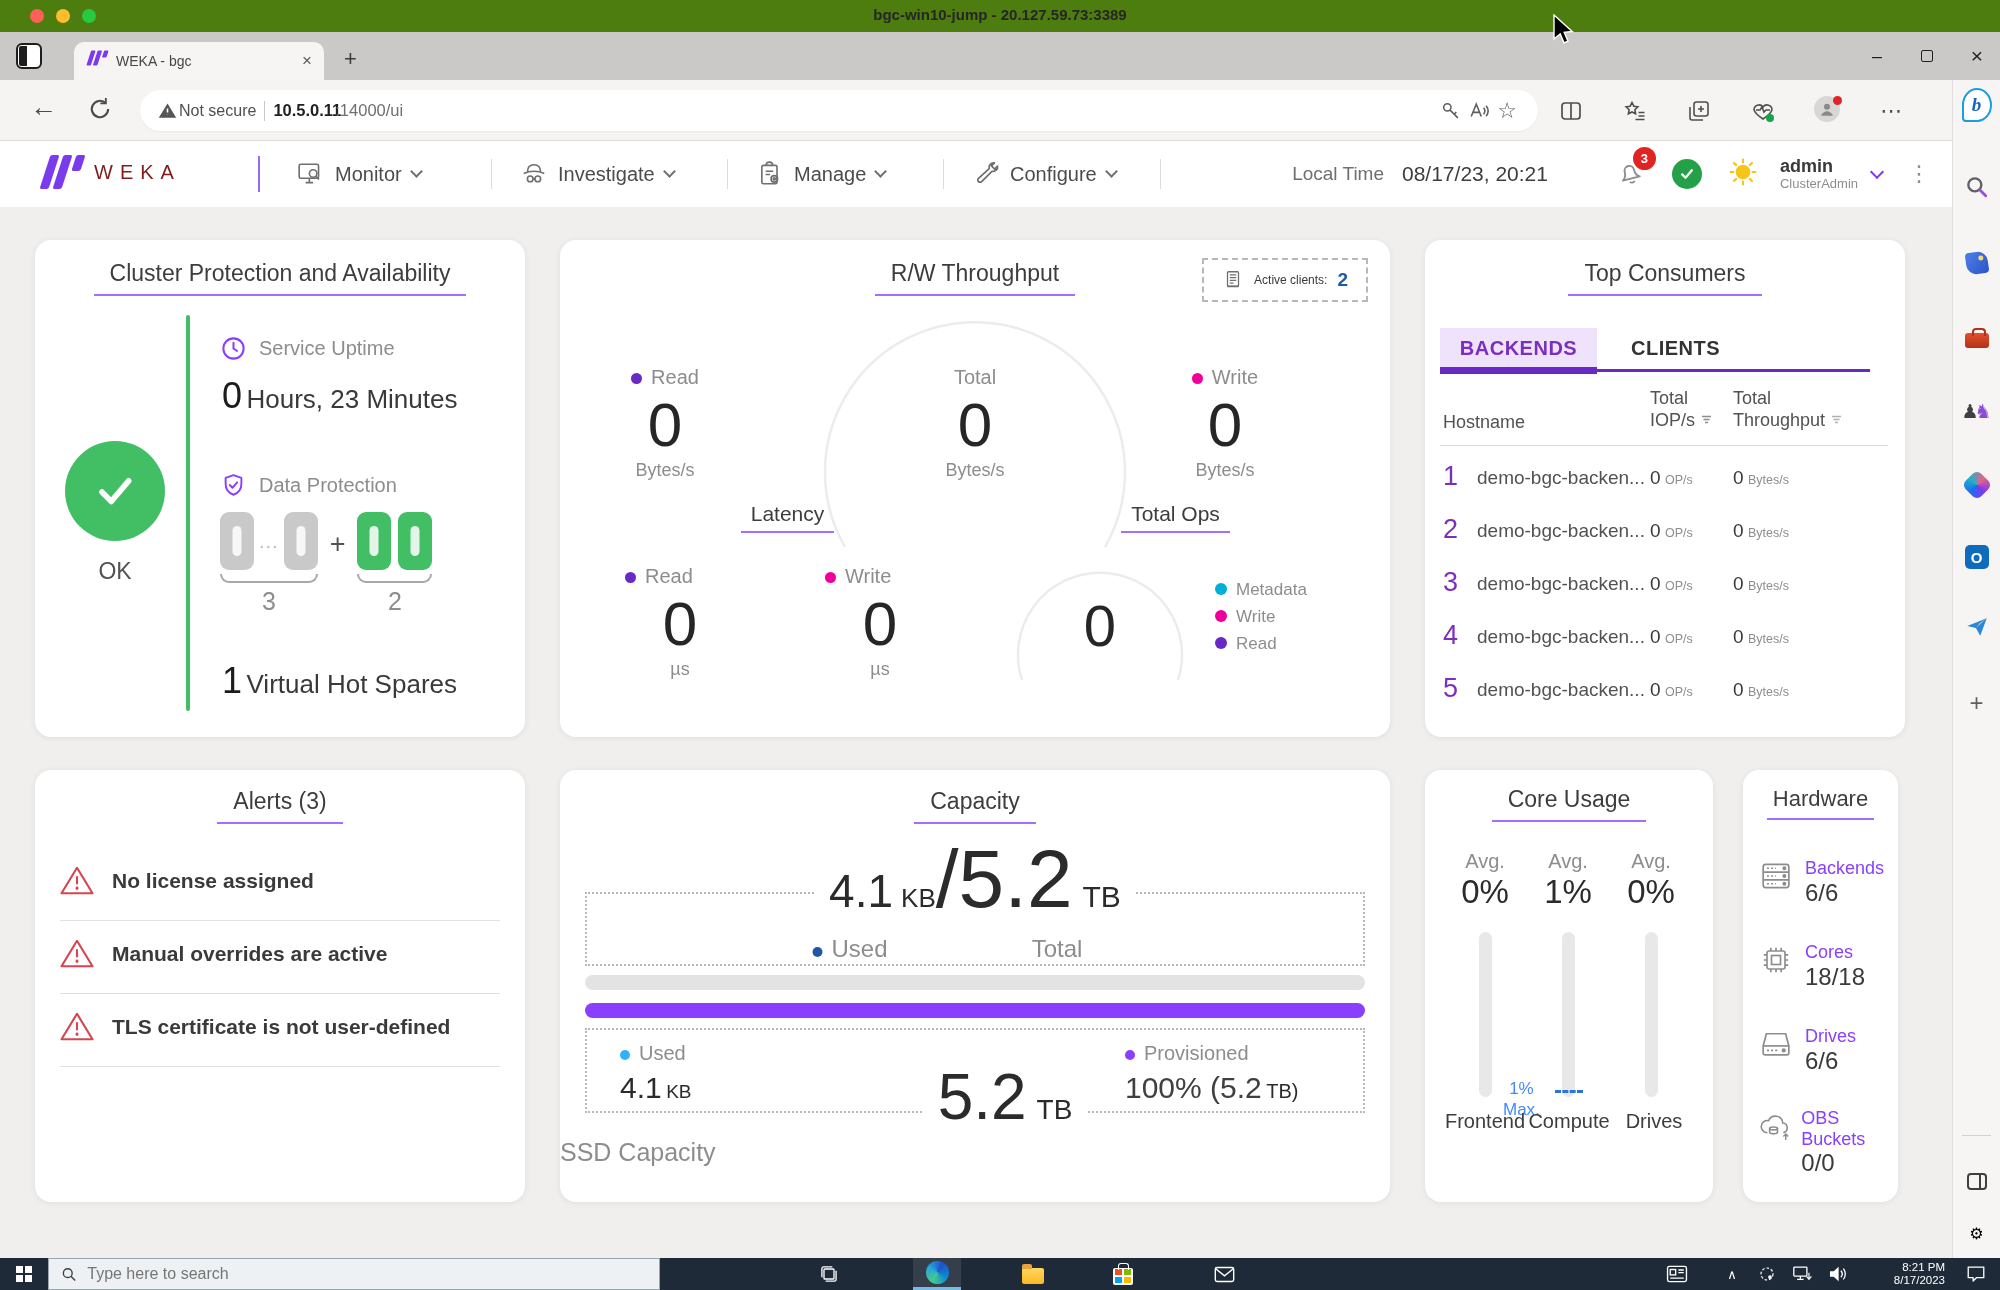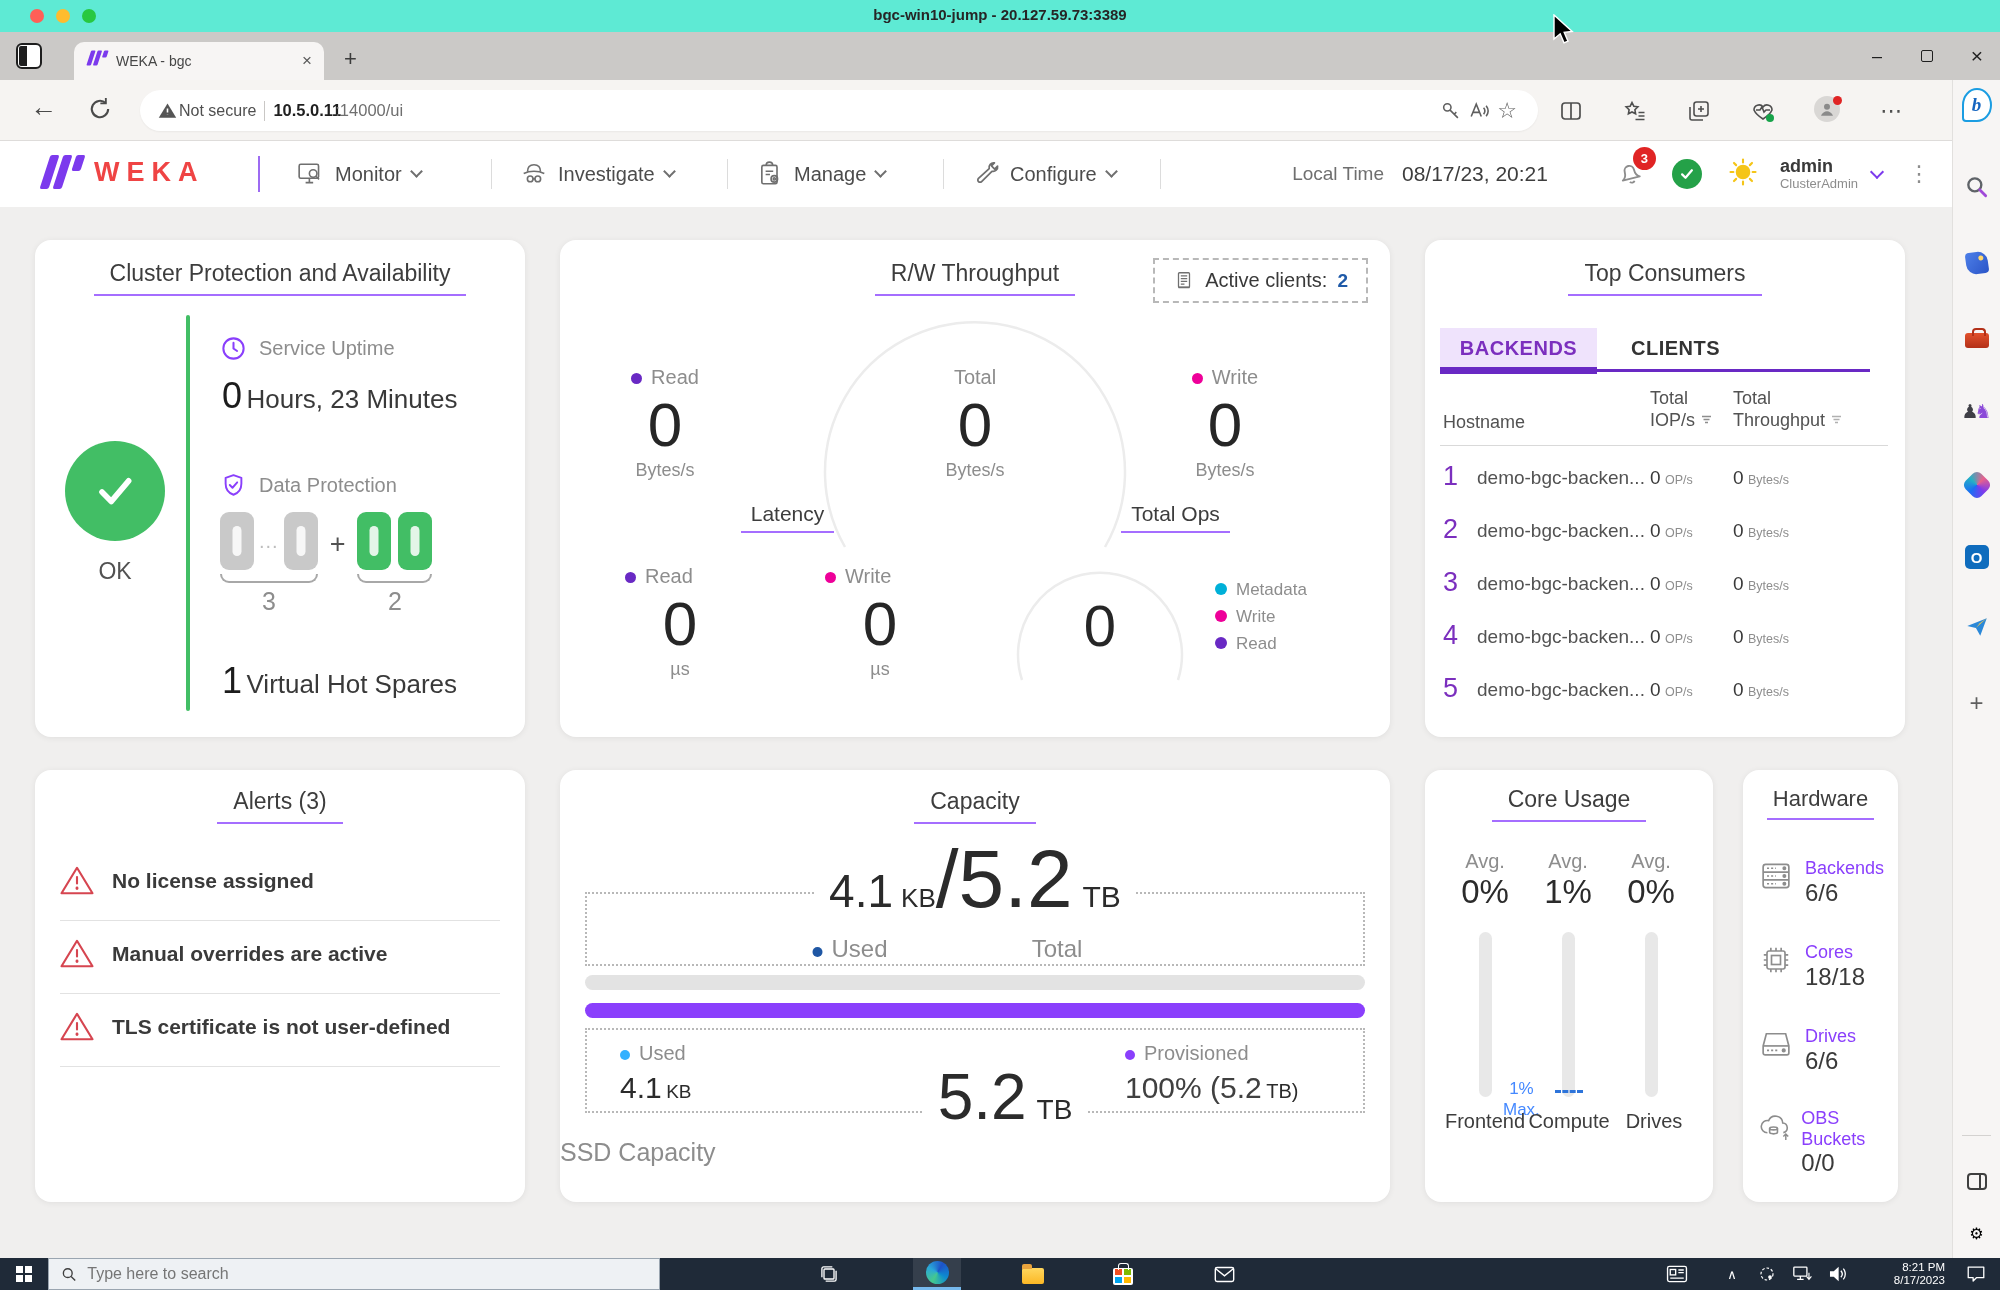--- a/index.html
+++ b/index.html
@@ -1,20 +1,20 @@
 <!DOCTYPE html>
 <html><head>
 <meta charset="utf-8">
 <style>
 *{margin:0;padding:0;box-sizing:border-box}
 body{font-family:"Liberation Sans","DejaVu Sans",sans-serif;background:#555}
 .screen{position:relative;width:2000px;height:1290px;background:#f0efee;overflow:hidden}
 .r{position:absolute}
 
-.titlebar{position:absolute;top:0;left:0;right:0;height:32px;background:#5eead4}
+.titlebar{position:absolute;top:0;left:0;right:0;height:32px;background:#4d7c0f}
 .tl{position:absolute;top:9px;width:14px;height:14px;border-radius:50%}
 .win-title{position:absolute;top:6px;left:0;right:0;text-align:center;font-size:15px;font-weight:bold;color:#262626}
 
 .tabstrip{position:absolute;top:32px;left:0;right:0;height:48px;background:#cbc9c7}
 .ws-btn{position:absolute;left:16px;top:11px;width:26px;height:26px;border:2.5px solid #1e1e1e;border-radius:6px;background:#fff}
 .ws-btn::after{content:"";position:absolute;left:1px;top:1px;bottom:1px;width:8px;background:#1e1e1e;border-radius:2px 0 0 2px}
 .tab{position:absolute;left:74px;top:10px;width:250px;height:38px;background:#f7f5f4;border-radius:10px 10px 0 0;display:flex;align-items:center;padding:0 12px;gap:9px}
 .tab-title{font-size:14px;color:#474747;flex:1;white-space:nowrap;overflow:hidden}
 .tab-close{font-size:17px;color:#5a5a5a;cursor:default}
 .newtab{position:absolute;left:344px;top:14px;font-size:22px;color:#3c3c3c}
@@ -40,21 +40,21 @@
 .outlook-ic{width:24px;height:24px;background:#0f6cbd;border-radius:5px;color:#fff;display:flex;align-items:center;justify-content:center;font-size:15px;font-weight:bold}
 .plus-ic{font-size:24px;color:#5f5f5f}
 .sb-div{position:absolute;left:9px;right:9px;height:1px;background:#d4d2d0}
 .panel-ic{width:20px;height:17px;border:2px solid #3f3f3f;border-radius:4px;position:relative}
 .panel-ic::after{content:"";position:absolute;right:4px;top:0;bottom:0;width:2px;background:#3f3f3f}
 
 .weka-nav{position:absolute;top:141px;left:0;right:48px;height:66px;background:#fff}
 .brand{position:absolute;left:45px;top:14px;display:flex;align-items:center;gap:14px}
 .logo-mark{display:flex;gap:4px;align-items:flex-start;transform:skewX(-18deg)}
 .logo-mark i{display:block;width:9px;background:#7c3aed;border-radius:2px}
-.brand-name{font-size:27px;letter-spacing:7px;color:#ef4444;font-weight:700}
+.brand-name{font-size:20px;letter-spacing:7px;color:#7f1d1d;font-weight:400}
 .nav-div{position:absolute;top:15px;width:2px;height:36px;background:#7c3aed;opacity:.75}
 .nav-sep{position:absolute;top:18px;width:1px;height:30px;background:#dcdcdc}
 .menu{position:absolute;top:0;height:66px;display:flex;align-items:center;gap:10px;color:#4c4c4c;font-size:20px;cursor:default}
 .chev{width:9px;height:9px;border-right:2px solid #6f6f6f;border-bottom:2px solid #6f6f6f;transform:rotate(45deg);margin-top:-5px}
 .nav-right{position:absolute;right:22px;top:0;height:66px;display:flex;align-items:center}
 .lt-label{font-size:19px;color:#6f6f6f}
 .lt-value{font-size:21px;color:#3d3d3d;margin-left:18px}
 .bell-wrap{position:relative;margin-left:66px}
 .badge{position:absolute;top:-10px;right:-12px;background:#e02424;color:#fff;border-radius:50%;width:23px;height:23px;font-size:13px;display:flex;align-items:center;justify-content:center;font-weight:bold}
 .okbadge{width:30px;height:30px;border-radius:50%;background:#24a148;display:flex;align-items:center;justify-content:center;margin-left:28px}
@@ -413,21 +413,21 @@
     </div>
 
     <div class="card" style="left:560px;top:33px;width:830px;height:497px">
       <div class="ct" style="margin-top:20px"><span>R/W Throughput</span></div>
       <div class="r" style="right:22px;top:18px;border:2px dashed #b8b8b8;padding:9px 18px;display:flex;align-items:center;gap:10px">
         <svg width="22" height="22" viewBox="0 0 24 24" fill="none" stroke="#6f6f6f" stroke-width="1.4">
             <rect x="6" y="3" width="12" height="16" rx="1"></rect>
             <path d="M8.5 6.5h7M8.5 9.5h7M8.5 12.5h7M8.5 15.5h4"></path>
             <path d="M6 19l12 .001" stroke-width="2"></path>
           </svg>
-        <span style="font-size:20px;color:#393939">Active clients:</span>
+        <span style="font-size:12px;color:#393939">Active clients:</span>
         <span style="font-size:19px;color:#16a;color:#1f5aa8;font-weight:bold">2</span>
       </div>
       <svg class="r" style="left:250px;top:62px" width="330" height="250" viewBox="0 0 330 250">
         <path class="gauge-arc" d="M35 245 A150 150 0 1 1 295 245"></path>
       </svg>
 
       <div class="r" style="left:20px;top:126px;width:170px;text-align:center">
         <div><span class="dot" style="background:#6929c4"></span><span class="glabel">Read</span></div>
         <div class="bignum">0</div>
         <div class="unit">Bytes/s</div>

